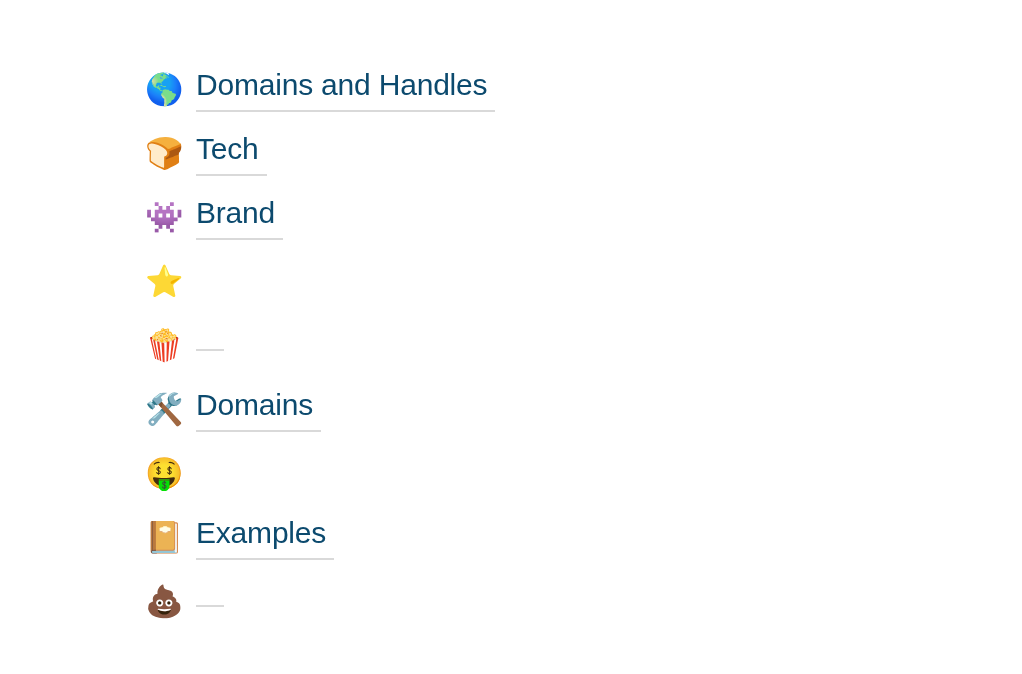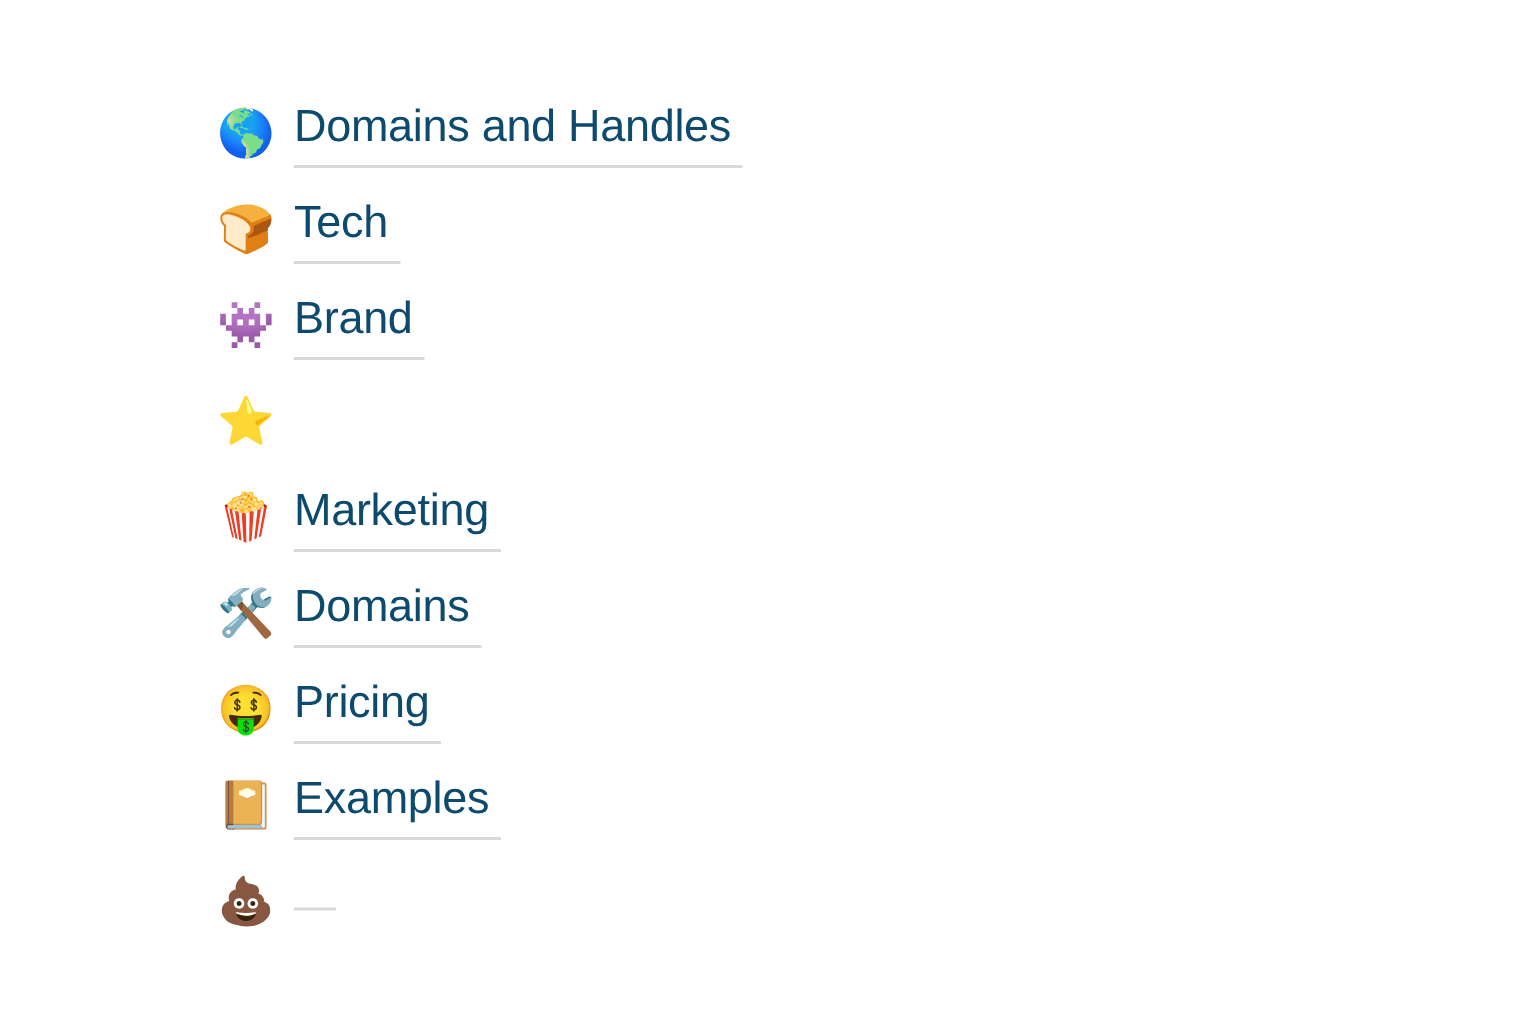--- a/index.html
+++ b/index.html
@@ -93,37 +93,32 @@
         <span class="row-label">Brand</span>
         <span class="row-underline"></span>
       </span>
     </a>
     <a class="nav-row" href="#">
       <span class="row-emoji">⭐</span>
     </a>
     <a class="nav-row" href="#">
       <span class="row-emoji">🍿</span>
       <span class="row-label-wrap">
-        <span class="row-label">Marketing</span>
         <span class="row-underline"></span>
       </span>
     </a>
     <a class="nav-row" href="#">
       <span class="row-emoji">🛠️</span>
       <span class="row-label-wrap">
         <span class="row-label">Domains</span>
         <span class="row-underline"></span>
       </span>
     </a>
     <a class="nav-row" href="#">
       <span class="row-emoji">🤑</span>
-      <span class="row-label-wrap">
-        <span class="row-label">Pricing</span>
-        <span class="row-underline"></span>
-      </span>
     </a>
     <a class="nav-row" href="#">
       <span class="row-emoji">📔</span>
       <span class="row-label-wrap">
         <span class="row-label">Examples</span>
         <span class="row-underline"></span>
       </span>
     </a>
     <a class="nav-row" href="#">
       <span class="row-emoji">💩</span>

